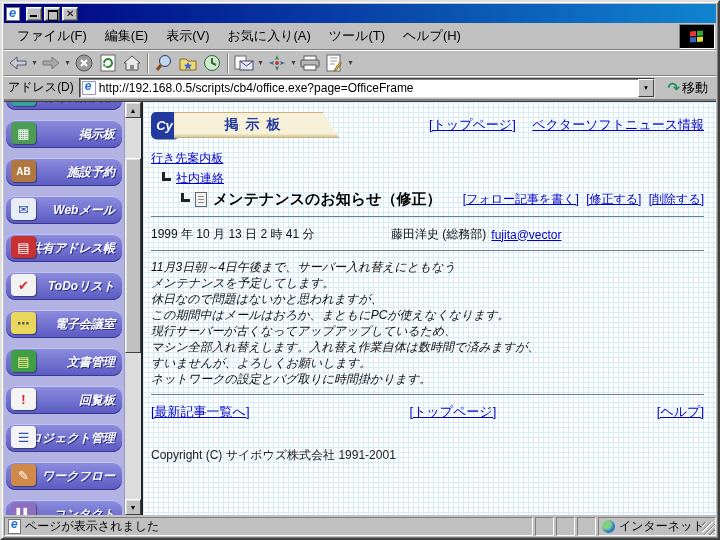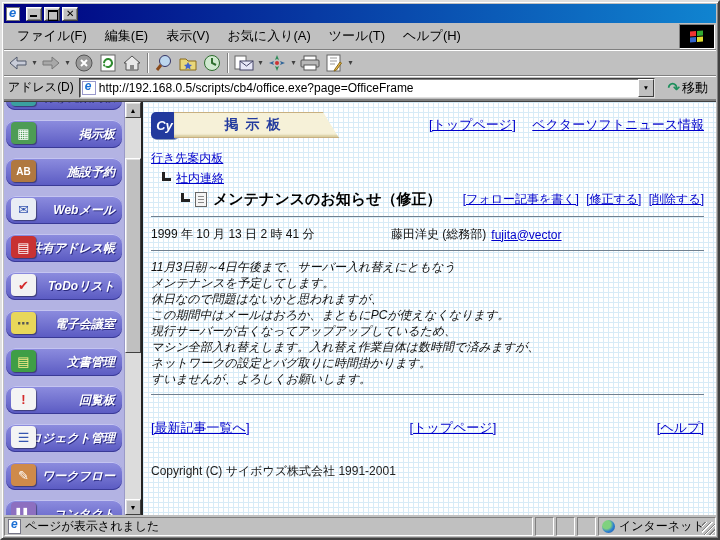--- a/index.html
+++ b/index.html
@@ -180,21 +180,21 @@
   .doc-icon { width:12px; height:15px; background:#f4f4f4; border:1px solid #666; margin-right:6px; position:relative;}
   .doc-icon::before{content:""; position:absolute; left:2px; top:3px; right:2px; height:1px; background:#888; box-shadow:0 3px 0 #888, 0 6px 0 #888;}
   .article-title { font-size:15px; font-weight:bold; color:#000; }
   .article-actions { margin-left:auto; font-size:12px; white-space:nowrap; }
   .article-actions span { margin-left:4px; }
   .rule { border:none; border-top:1px solid #708090; margin:7px 0 0 0; width:100%; }
   .meta-row { display:flex; align-items:center; margin-top:9px; font-size:12px; }
   .meta-date { width:240px; }
   .meta-author { margin-left:0; }
   .body-block { margin-top:8px; line-height:16px; font-size:12px; color:#111;font-style:italic; }
-  .links-row { display:flex; margin-top:24px; font-size:13px; }
+  .links-row { display:flex; margin-top:8px; font-size:13px; }
   .links-center { margin-left:160px; }
   .links-right { margin-left:auto; }
   .copyright { margin-top:26px; font-size:12px; color:#222; }
   
   .statusbar {
     height:21px; flex:0 0 21px; display:flex; align-items:stretch; gap:2px;
     padding-top:2px;
   }
   .sb-panel {
     border:1px solid; border-color:#808080 #fff #fff #808080;
@@ -440,22 +440,22 @@
 
       <hr class="rule">
 
       <div class="body-block">
         <div>11月3日朝～4日午後まで、サーバー入れ替えにともなう</div>
         <div>メンテナンスを予定してします。</div>
         <div>休日なので問題はないかと思われますが、</div>
         <div>この期間中はメールはおろか、まともにPCが使えなくなります。</div>
         <div>現行サーバーが古くなってアップアップしているため、</div>
         <div>マシン全部入れ替えします。入れ替え作業自体は数時間で済みますが、</div>
+        <div>すいませんが、よろしくお願いします。</div>
         <div>ネットワークの設定とバグ取りに時間掛かります。</div>
-        <div>すいませんが、よろしくお願いします。</div>
       </div>
 
       <hr class="rule">
 
       <div class="links-row">
         <span class="link">[最新記事一覧へ]</span>
         <span class="link links-center">[トップページ]</span>
         <span class="link links-right">[ヘルプ]</span>
       </div>
 

